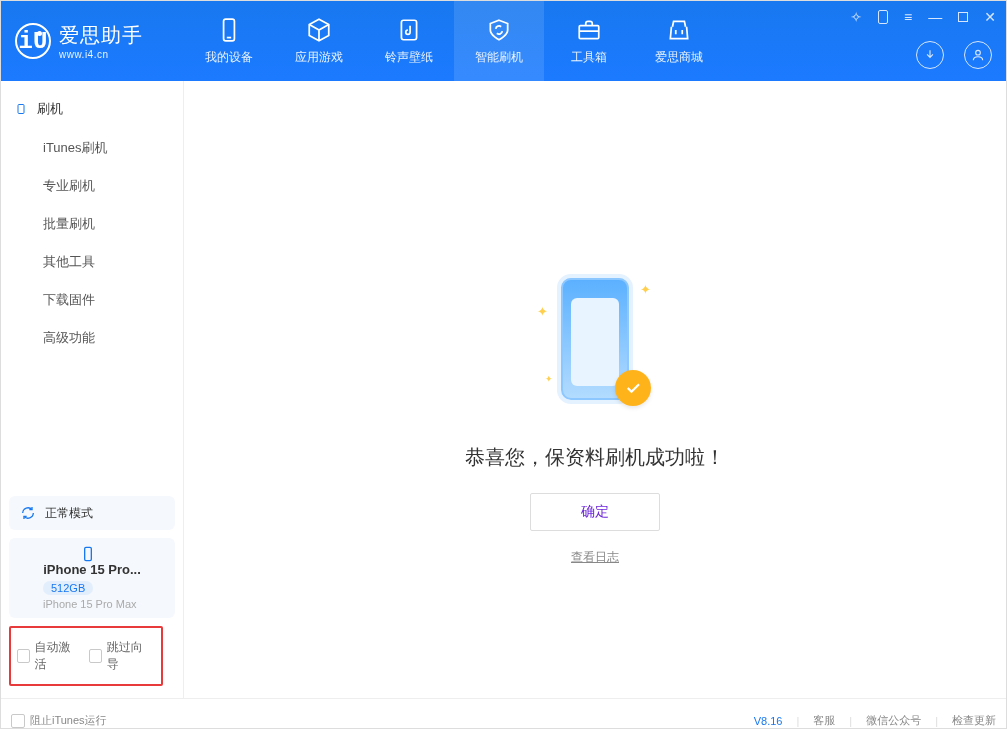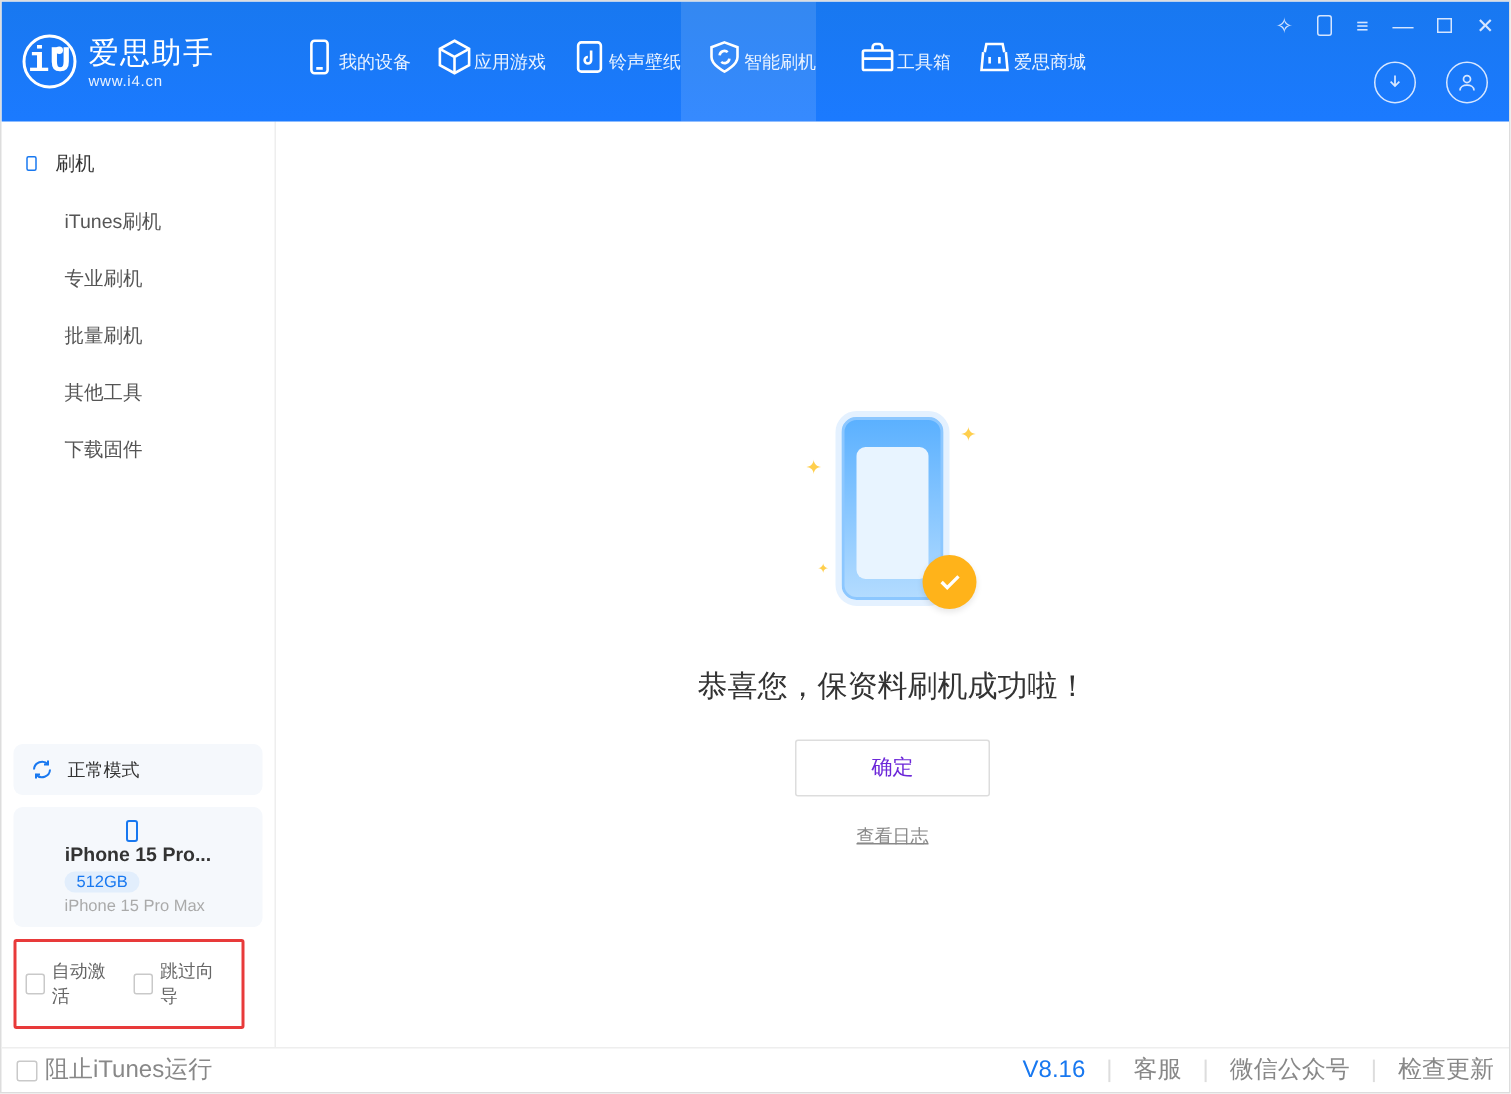--- a/index.html
+++ b/index.html
@@ -5,21 +5,21 @@
 * { margin: 0; padding: 0; box-sizing: border-box; font-family: "Microsoft YaHei", Arial, sans-serif; }
 body { background: #fff; width: 1007px; height: 729px; position: relative; border: 1px solid #ddd; }
 .header { height: 80px; background: linear-gradient(180deg, #1878f0 0%, #1b7aff 100%); display: flex; align-items: center; position: relative; color: #fff; }
 .logo-block { display: flex; align-items: center; padding: 0 14px 0 14px; width: 183px; }
 .logo-circle { width: 36px; height: 36px; border: 2px solid #fff; border-radius: 50%; display: flex; align-items: center; justify-content: center; font-weight: bold; font-size: 24px; position: relative; font-family: Liberation Mono, monospace; }
 .logo-circle::after { content: ""; position: absolute; top: 6px; right: 7px; width: 5px; height: 5px; background: #fff; border-radius: 50%; }
 .logo-text { margin-left: 8px; }
 .logo-title { font-size: 20px; font-weight: normal; letter-spacing: 1px; }
 .logo-sub { font-size: 10px; opacity: .9; letter-spacing: .5px; }
 .tabs { display: flex; height: 100%; }
-.tab { width: 90px; display: flex; flex-direction: row; align-items: center; justify-content: flex-end; font-size: 12px; color: #eaf3ff; cursor: pointer; }
+.tab { width: 90px; display: flex; flex-direction: column; align-items: center; justify-content: center; font-size: 12px; color: #eaf3ff; cursor: pointer; }
 .tab.active { background: rgba(255,255,255,.12); }
 .tab svg, .tab .tab-icon { margin-bottom: 6px; }
 .win-controls { position: absolute; right: 10px; top: 8px; display: flex; gap: 16px; align-items: center; color: #d6e6ff; }
 .win-controls span { cursor: pointer; font-size: 14px; }
 .user-controls { position: absolute; right: 14px; bottom: 12px; display: flex; gap: 20px; align-items: center; }
 .user-controls .ctrl { width: 28px; height: 28px; border: 1.5px solid #d6e6ff; border-radius: 50%; display: flex; align-items: center; justify-content: center; cursor: pointer; }
 .body-wrap { display: flex; height: calc(100% - 80px - 30px); }
 .sidebar { width: 183px; border-right: 1px solid #eee; display: flex; flex-direction: column; }
 .side-list { flex: 1; padding-top: 8px; font-size: 13px; overflow: auto; }
 .side-group-header { height: 40px; display: flex; align-items: center; padding-left: 14px; color: #333; font-weight: 500; }
@@ -40,21 +40,21 @@
 .checkbox { width: 14px; height: 14px; border: 1px solid #c9c9c9; border-radius: 2px; display: inline-block; margin-right: 5px; vertical-align: middle; cursor: pointer; }
 .main { flex: 1; display: flex; flex-direction: column; align-items: center; justify-content: center; padding-top: 60px; }
 .phone-illus { width: 120px; height: 140px; position: relative; margin-bottom: 30px; }
 .phone-body { position: absolute; left: 22px; top: 0; width: 76px; height: 130px; border-radius: 14px; background: linear-gradient(180deg,#5ab0ff,#b4dcff); border: 4px solid #e4f1ff; box-shadow: inset 0 0 0 2px #8cc7ff; }
 .phone-screen { position:absolute; left:10px; top:20px; right:10px; bottom:14px; background:#e8f4ff; border-radius:6px; }
 .check-circle { position: absolute; right: 4px; bottom: 8px; width: 36px; height: 36px; border-radius: 50%; background: #ffb31a; display: flex; align-items: center; justify-content: center; box-shadow: 0 2px 4px rgba(0,0,0,.1); }
 .sparkle { position: absolute; color: #ffcf4d; font-size: 13px; }
 .success-text { font-size: 20px; color: #333; margin-bottom: 22px; }
 .ok-btn { width: 130px; height: 38px; border: 1px solid #ddd; background: #fff; font-size: 14px; color: #6d28d9; cursor: pointer; border-radius: 2px; margin-bottom: 18px; }
 .log-link { font-size: 12px; color: #888; cursor: pointer; text-decoration: underline; }
-.statusbar { position: absolute; bottom: 0; left: 0; right: 0; height: 30px; border-top: 1px solid #eee; display: flex; align-items: center; font-size: 16px; color: #888; padding: 0 10px; }
+.statusbar { position: absolute; bottom: 0; left: 0; right: 0; height: 30px; border-top: 1px solid #eee; display: flex; align-items: flex-end; font-size: 11px; color: #888; padding: 0 10px; }
 .statusbar .sb-left { display:flex; align-items:center; }
 .statusbar .sb-right { margin-left: auto; display: flex; align-items: center; gap: 14px; }
 .statusbar .sep { color: #ddd; }
 .version-text { color:#1878f0; }
 </style>
 </head>
 <body>
 
 <div class="header">
   <div class="logo-block">
@@ -137,20 +137,21 @@
         <svg class="sq-icon" viewBox="0 0 24 24" fill="none" stroke="#1878f0" stroke-width="2">
             <rect x="6" y="3" width="12" height="18" rx="2"></rect>
           </svg>
         <span>刷机</span>
       </div>
       <div class="side-item">iTunes刷机</div>
       <div class="side-item">专业刷机</div>
       <div class="side-item">批量刷机</div>
       <div class="side-item">其他工具</div>
       <div class="side-item">下载固件</div>
+      <div class="side-item">高级功能</div>
     </div>
     <div class="side-bottom">
       <div class="mode-card">
         <span class="mode-icon">
           <svg width="16" height="16" viewBox="0 0 24 24" fill="none" stroke="#1878f0" stroke-width="2">
               <path d="M4 12a8 8 0 0114-5M20 12a8 8 0 01-14 5"></path>
               <path d="M18 3v4h-4M6 21v-4h4"></path>
             </svg>
         </span>
         <span>正常模式</span>

